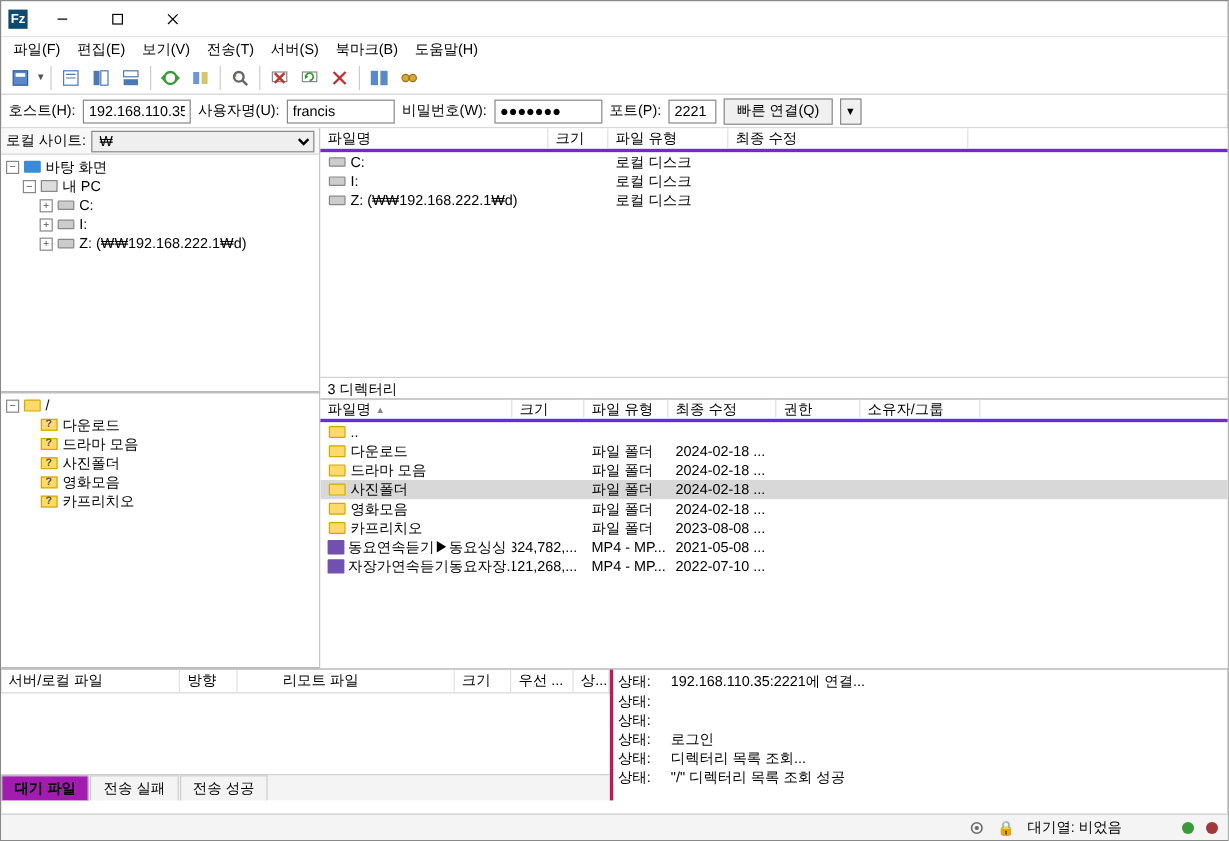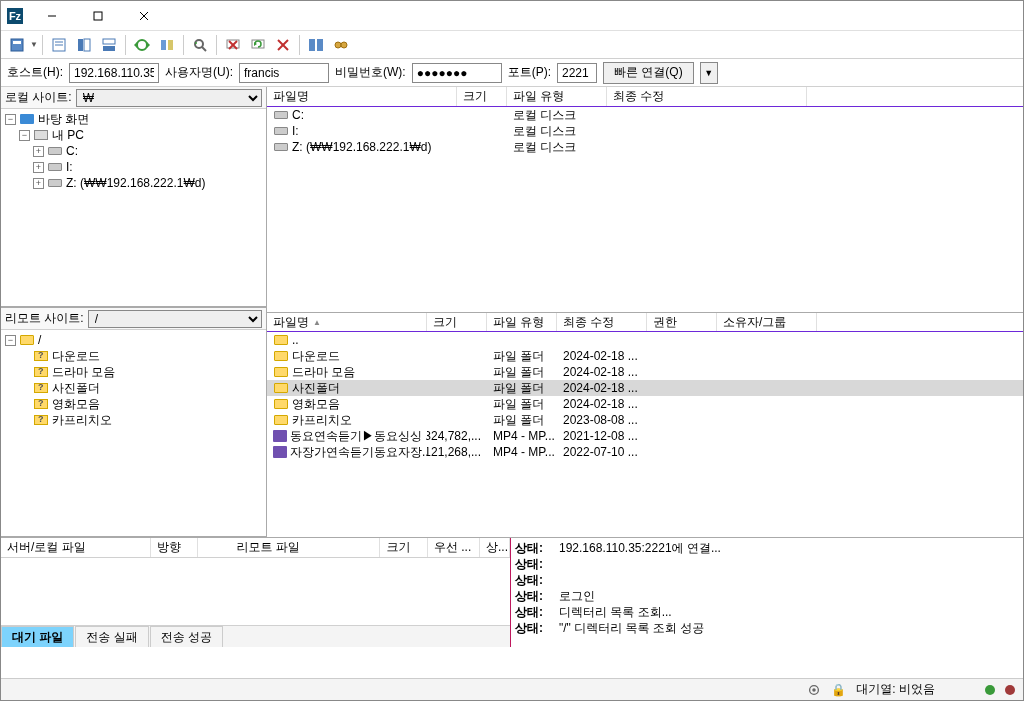--- a/index.html
+++ b/index.html
@@ -35,39 +35,39 @@
 .tree-icon { width: 16px; height: 14px; margin-right: 3px; display: inline-flex; align-items: center; justify-content: center; }
 .ico-desktop { background: #3a8ad6; width: 14px; height: 10px; border-radius: 1px; }
 .ico-folder { background: #ffd96a; width: 14px; height: 10px; border: 1px solid #d4a800; border-radius: 1px; }
 .ico-folder-q { background: #ffd96a; width: 14px; height: 10px; border: 1px solid #d4a800; position: relative; }
 .ico-folder-q::after { content: "?"; position: absolute; left: 3px; top: -2px; font-size: 9px; color: #555; font-weight: bold; }
 .ico-pc { background: #ddd; width: 14px; height: 10px; border: 1px solid #888; }
 .ico-drive { background: #ccc; width: 14px; height: 8px; border: 1px solid #888; border-radius: 1px; }
 .ico-doc { background: #fff; width: 11px; height: 13px; border: 1px solid #888; }
 .ico-video { background: #7050b0; width: 14px; height: 12px; border-radius: 1px; position: relative; }
 .listview { flex: 1; display: flex; flex-direction: column; min-height: 0; }
-.list-headers { display: flex; height: 20px; background: #fff; border-bottom: 1px solid #6d28d9; }
+.list-headers { display: flex; height: 20px; background: #fff; border-bottom: 3px solid #6d28d9; }
 .list-headers.remote { border-top: 1px solid #aaa; }
 .col-head { padding: 2px 6px; border-right: 1px solid #e0e0e0; font-size: 12px; display: flex; align-items: center; }
 .list-body { flex: 1; overflow: auto; background: #fff; }
 .list-row { display: flex; height: 16px; align-items: center; }
 .list-row.selected { background: #d8d8d8; }
 .cell { padding: 0 6px; overflow: hidden; white-space: nowrap; text-overflow: ellipsis; display: flex; align-items: center; }
 .cell .tree-icon { margin-right: 3px; }
 .status-line { height: 18px; border-top: 1px solid #d0d0d0; padding: 1px 6px; font-size: 12px; background: #fff; }
 .bottom-area { display: flex; height: 110px; border-top: 1px solid #aaa; }
-.queue-pane { width: 510px; border-right: 1px solid #be185d; display: flex; flex-direction: column; }
+.queue-pane { width: 510px; border-right: 3px solid #be185d; display: flex; flex-direction: column; }
 .queue-headers { display: flex; height: 20px; border-bottom: 1px solid #d0d0d0; }
 .queue-body { flex: 1; background: #fff; }
 .queue-tabs { display: flex; height: 22px; border-top: 1px solid #d0d0d0; background: #f4f4f4; }
 .queue-tab { padding: 2px 10px; border: 1px solid #ccc; border-bottom: none; font-size: 12px; background: #f4f4f4; margin-right: 1px; display:flex; align-items:center; }
-.queue-tab.active { background: #7dd3fc; font-weight: bold; }
+.queue-tab.active { background: #a21caf; font-weight: bold; }
 .log-pane { flex: 1; overflow: auto; padding: 2px 4px; font-size: 12px; line-height: 16px; }
 .log-line { display: flex; gap: 8px; }
-.log-label { width: 36px; font-weight: bold; }
+.log-label { width: 36px; }
 .statusbar { height: 22px; border-top: 1px solid #ccc; display: flex; align-items: center; justify-content: flex-end; padding: 0 8px; gap: 10px; font-size: 12px; background: #f4f4f4; }
 .led { width: 10px; height: 10px; border-radius: 50%; }
 .led.green { background: #3a9a3a; }
 .led.red { background: #a03a3a; }
 .gear { width: 14px; height: 14px; }
 .sort-ind { font-size: 8px; margin-left: 4px; color: #888; }
 .local-top { height: 220px; display:flex; flex-direction:column; }
 .local-bottom { flex:1; display:flex; flex-direction:column; border-top:1px solid #aaa; }
 .remote-top { height: 220px; display:flex; flex-direction:column; }
 .remote-bottom { flex:1; display:flex; flex-direction:column; }
@@ -92,20 +92,29 @@
         </div>
       <div class="win-btn">
           <svg viewBox="0 0 10 10">
             <line x1="1" y1="1" x2="9" y2="9" stroke="#000"></line>
             <line x1="9" y1="1" x2="1" y2="9" stroke="#000"></line>
           </svg>
         </div>
     </div>
   </div>
 
+  <div class="menubar" id="menubar">
+      <div class="menu-item">파일(F)</div>
+      <div class="menu-item">편집(E)</div>
+      <div class="menu-item">보기(V)</div>
+      <div class="menu-item">전송(T)</div>
+      <div class="menu-item">서버(S)</div>
+      <div class="menu-item">북마크(B)</div>
+      <div class="menu-item">도움말(H)</div>
+    </div>
 
   <div class="toolbar">
     <div class="tb-btn">
         <svg width="16" height="16">
           <rect x="2" y="2" width="12" height="12" fill="#5a8ac6" stroke="#2a5a96"></rect>
           <rect x="4" y="4" width="8" height="3" fill="#fff"></rect>
         </svg>
       </div>
     <span class="dropdown-arrow">▼</span>
     <div class="tb-sep"></div>
@@ -247,24 +256,20 @@
                 <span class="tree-spacer"></span>
                 <span class="tree-toggle">+</span>
                 <span class="tree-icon">
                   <span class="ico-drive"></span>
                 </span>
                 <span>Z: (₩₩192.168.222.1₩d)</span>
               </div>
             </div>
         </div>
         <div class="local-bottom">
-          <div class="pane-header">
-            <span>리모트 사이트:</span>
-            <select><option>/</option></select>
-          </div>
           <div class="tree-area" id="remote-tree">
               <div class="tree-node">
                 <span class="tree-toggle">−</span>
                 <span class="tree-icon">
                   <span class="ico-folder"></span>
                 </span>
                 <span>/</span>
               </div>
               <div class="tree-node">
                 <span class="tree-spacer"></span>
@@ -336,20 +341,21 @@
               </div>
               <div class="list-row">
                 <div class="cell" style="width:190px"><span class="tree-icon">
                     <span class="ico-drive"></span>
                   </span>Z: (₩₩192.168.222.1₩d)</div>
                 <div class="cell" style="width:50px;justify-content:flex-end"></div>
                 <div class="cell" style="width:100px">로컬 디스크</div>
                 <div class="cell" style="width:200px"></div>
               </div>
             </div>
+          <div class="status-line">3 디렉터리</div>
         </div>
         <div class="remote-bottom listview">
           <div class="list-headers remote" id="remote-list-headers">
               <div class="col-head" style="width: 160px;">파일명<span class="sort-ind">▲</span></div>
               <div class="col-head" style="width: 60px;">크기</div>
               <div class="col-head" style="width: 70px;">파일 유형</div>
               <div class="col-head" style="width: 90px;">최종 수정</div>
               <div class="col-head" style="width: 70px;">권한</div>
               <div class="col-head" style="width: 100px;">소유자/그룹</div>
             </div>
@@ -413,21 +419,21 @@
                 <div class="cell" style="width:90px">2023-08-08 ...</div>
                 <div class="cell" style="width:70px"></div>
                 <div class="cell" style="width:100px"></div>
               </div>
               <div class="list-row">
                 <div class="cell" style="width:160px"><span class="tree-icon">
                     <span class="ico-video"></span>
                   </span>동요연속듣기▶동요싱싱 ...</div>
                 <div class="cell" style="width:60px;justify-content:flex-end">324,782,...</div>
                 <div class="cell" style="width:70px">MP4 - MP...</div>
-                <div class="cell" style="width:90px">2021-12-08 ...</div>
+                <div class="cell" style="width:90px">2021-05-08 ...</div>
                 <div class="cell" style="width:70px"></div>
                 <div class="cell" style="width:100px"></div>
               </div>
               <div class="list-row">
                 <div class="cell" style="width:160px"><span class="tree-icon">
                     <span class="ico-video"></span>
                   </span>자장가연속듣기동요자장...</div>
                 <div class="cell" style="width:60px;justify-content:flex-end">121,268,...</div>
                 <div class="cell" style="width:70px">MP4 - MP...</div>
                 <div class="cell" style="width:90px">2022-07-10 ...</div>

